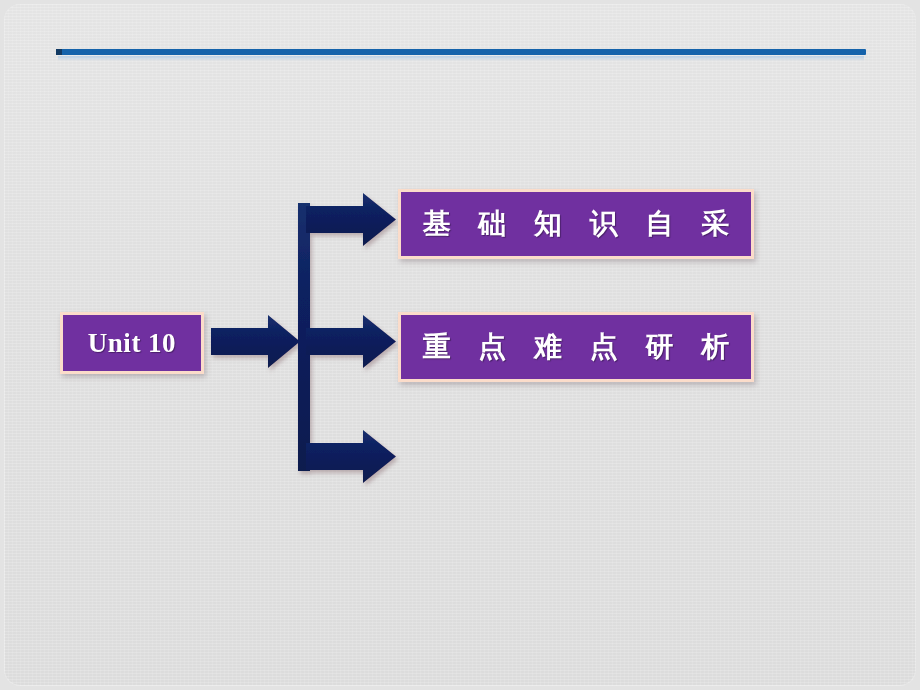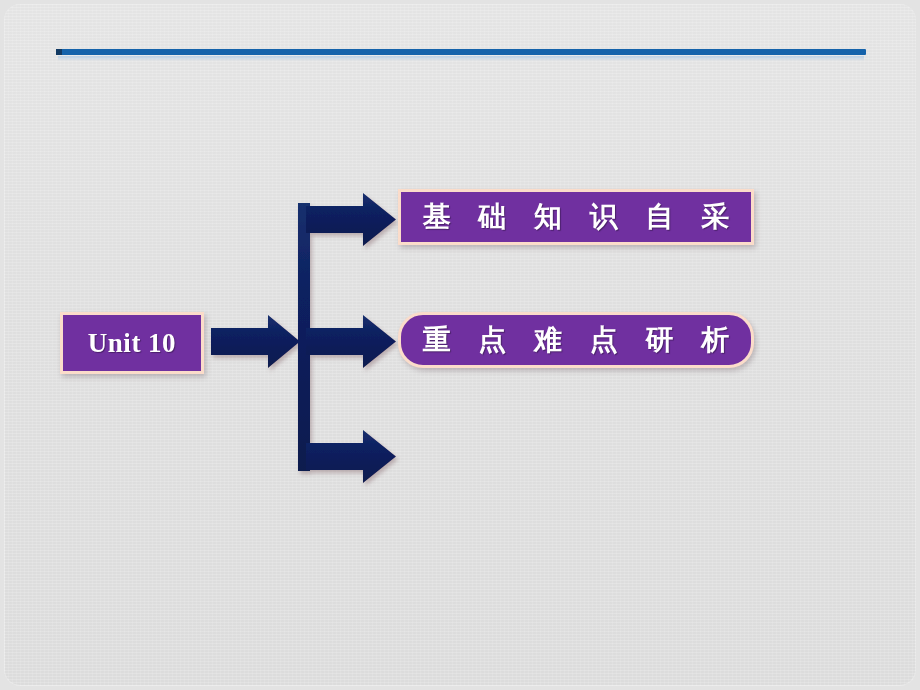--- a/index.html
+++ b/index.html
@@ -105,24 +105,24 @@
     font-family: "Liberation Serif", "DejaVu Serif", serif;
     font-weight: bold;
     font-size: 27px;
     letter-spacing: .5px;
   }
 
   
   .topic-chip {
     left: 398px;
     width: 356px;
-    height: 56px;
+    height: 70px;
   }
   #topic-chip-0 { top: 189px; }
-  #topic-chip-1 { top: 312px; border-radius: 25px; }
+  #topic-chip-1 { top: 312px; }
   #topic-chip-2 { top: 427px; }
   .topic-chip .chip-label {
     font-family: "DejaVu Sans", "Liberation Sans", sans-serif;
     font-weight: bold;
     font-size: 28px;
     letter-spacing: 9px;
     text-indent: 9px;
   }
 
   

